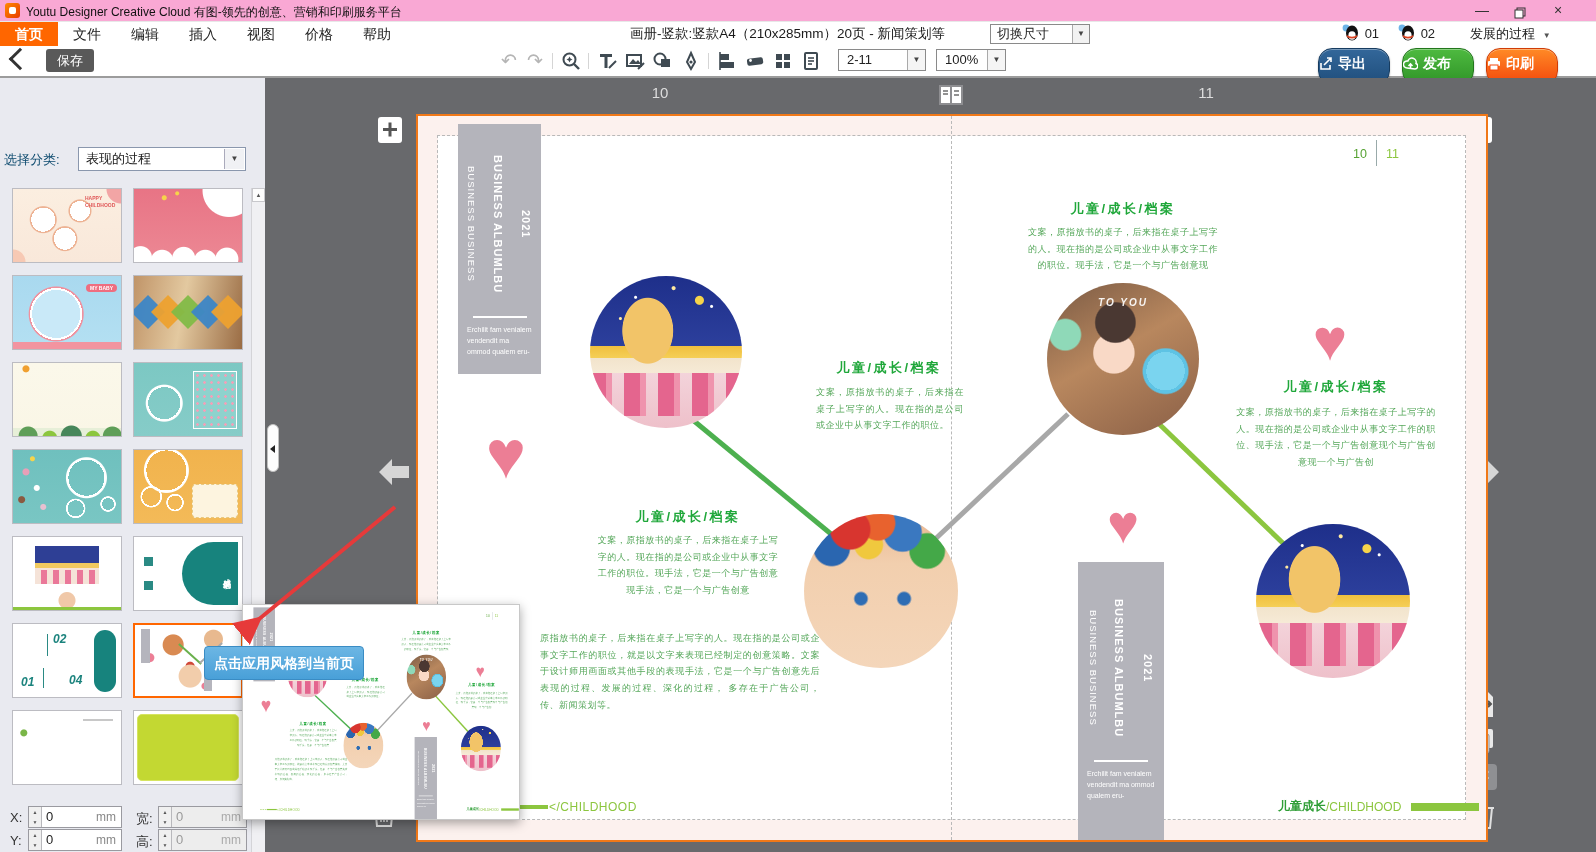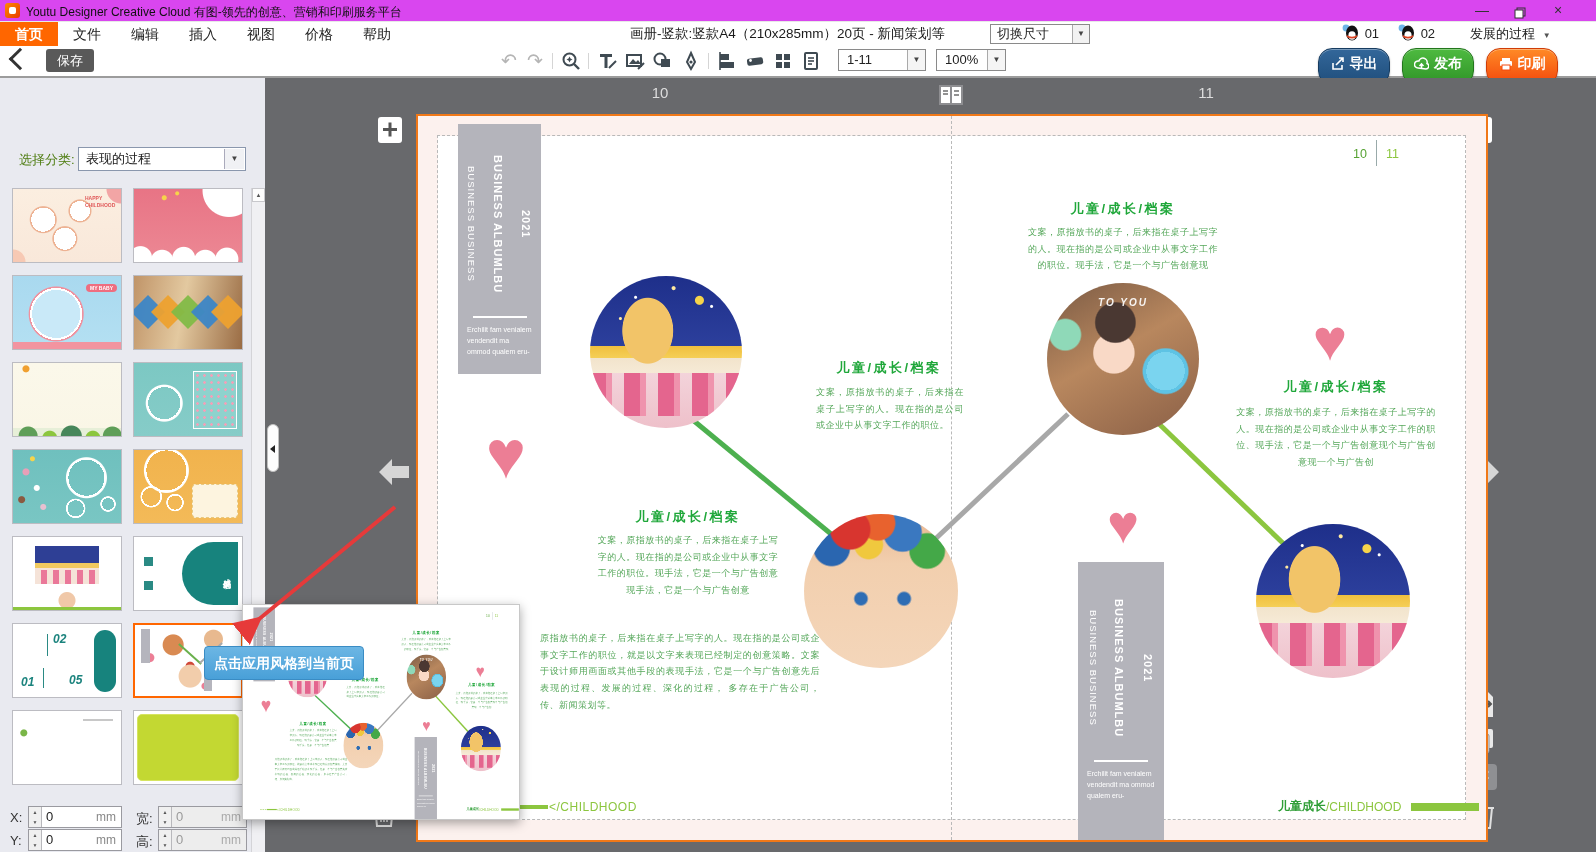--- a/index.html
+++ b/index.html
@@ -1,20 +1,20 @@
 <!DOCTYPE html>
 <html><head>
 <meta charset="utf-8">
 <style>
   * { margin:0; padding:0; box-sizing:border-box; }
   html,body { width:1596px; height:852px; overflow:hidden; font-family:"Liberation Sans","DejaVu Sans",sans-serif; background:#fff; }
   body { position:relative; }
 
   
-  .titlebar { position:absolute; left:0; top:0; width:1596px; height:22px; background:#d946ef; border-bottom:1px solid #e8e8e8; }
+  .titlebar { position:absolute; left:0; top:0; width:1596px; height:22px; background:#f9a8d4; border-bottom:1px solid #e8e8e8; }
   .app-icon { position:absolute; left:5px; top:3px; width:15px; height:15px; background:linear-gradient(135deg,#ff8a00,#e83c00); border-radius:3px; }
   .app-icon::after { content:""; position:absolute; left:4px; top:4px; width:7px; height:7px; background:#fff; border-radius:2px; }
   .app-title { position:absolute; left:26px; top:4px; font-size:12px; color:#111; }
   .winbtn { position:absolute; top:0; width:28px; height:21px; text-align:center; line-height:21px; font-size:14px; color:#333; cursor:pointer; }
   .win-min { left:1468px; } .win-restore { left:1506px; padding-top:4px; } .win-close { left:1544px; }
 
   
   .menubar { position:absolute; left:0; top:22px; width:1596px; height:24px; background:#fff; }
   .menu-item { position:absolute; top:0; height:24px; line-height:24px; font-size:14px; color:#222; text-align:center; width:58px; cursor:pointer; }
   .menu-item.active { background:#ff6600; color:#fff; font-weight:bold; }
@@ -27,37 +27,37 @@
 
   
   .toolbar { position:absolute; left:0; top:46px; width:1596px; height:32px; background:#fff; border-bottom:2px solid #9c9c9c; }
   .back-btn { position:absolute; left:12px; top:5px; width:16px; height:16px; border-left:3px solid #333; border-bottom:3px solid #333; transform:rotate(45deg); cursor:pointer; }
   .save-btn { position:absolute; left:46px; top:3px; width:48px; height:23px; background:#595959; color:#fff; font-size:13px; text-align:center; line-height:23px; border-radius:3px; cursor:pointer; }
   .tb-ico { position:absolute; top:4px; width:22px; height:22px; cursor:pointer; }
   .tb-glyph { font-size:19px; color:#b5b5b5; line-height:22px; text-align:center; }
   .tb-sep { position:absolute; top:7px; width:1px; height:16px; background:#d5d5d5; }
   .tb-select { position:absolute; top:3px; height:22px; border:1px solid #8a8a8a; background:#fff; font-size:13px; color:#222; line-height:20px; padding-left:8px; cursor:pointer; }
   .tb-select .sel-caret { position:absolute; right:0; top:0; width:18px; height:20px; border-left:1px solid #aaa; text-align:center; font-size:8px; line-height:20px; color:#444; background:#f5f5f5; }
-  .cta { position:absolute; top:2px; height:37px; border-radius:14px; color:#fff; font-size:14px; font-weight:bold; text-align:center; line-height:28px; cursor:pointer; box-shadow:inset 0 1px 0 rgba(255,255,255,.35), 0 1px 2px rgba(0,0,0,.25); }
+  .cta { position:absolute; top:2px; height:37px; border-radius:14px; color:#fff; font-size:14px; font-weight:bold; line-height:28px; cursor:pointer; box-shadow:inset 0 1px 0 rgba(255,255,255,.35), 0 1px 2px rgba(0,0,0,.25); }
   .cta svg { vertical-align:-3px; margin-right:5px; }
   .cta-export { left:1318px; width:72px; background:linear-gradient(#33679a,#1f4e7c); border:1px solid #173c60; }
   .cta-publish { left:1402px; width:72px; background:linear-gradient(#4eba40,#2f9427); border:1px solid #22761c; }
   .cta-print { left:1486px; width:72px; background:linear-gradient(#ff8a26,#f4480c); border:1px solid #d03c06; }
 
   
   .sidebar { position:absolute; left:0; top:78px; width:265px; height:774px; background:#e9eaf0; overflow:hidden; }
   .side-tabs { position:absolute; left:0; top:0; width:265px; height:37px; background:#fdfdfd; border-bottom:1px solid #c8c8cc; }
   .side-tab { position:absolute; top:0; height:37px; width:66px; text-align:center; line-height:37px; font-size:14px; color:#333; border-right:1px solid #d8d8d8; cursor:pointer; background:#fdfdfd; }
   .side-tab.active { background:#3e8fd4; color:#fff; }
   .subtabs { position:absolute; left:0; top:37px; width:265px; height:24px; }
   .subtab { position:absolute; top:0; height:24px; width:132px; text-align:center; line-height:24px; font-size:13px; cursor:pointer; }
   .subtab.active { background:#858585; color:#fff; }
   .subtab.inactive { background:#b9babd; color:#222; left:132px; width:133px; }
   .cat-row { position:absolute; left:0; top:61px; width:265px; height:40px; }
-  .cat-label { position:absolute; left:19px; top:12px; font-size:13px; color:#4d7c0f; }
+  .cat-label { position:absolute; left:4px; top:12px; font-size:13px; color:#0c4a6e; }
   .cat-select { position:absolute; left:78px; top:8px; width:168px; height:24px; border:1px solid #8a97ad; background:#fff; font-size:13px; color:#222; line-height:22px; padding-left:7px; cursor:pointer; }
   .cat-select .sel-caret { position:absolute; right:1px; top:1px; width:20px; height:20px; border-left:1px solid #aab; background:#f0f1f4; text-align:center; font-size:8px; line-height:20px; color:#444; }
 
   .thumb-grid { position:absolute; left:12px; top:110px; display:grid; grid-template-columns:110px 110px; grid-auto-rows:75px; column-gap:11px; row-gap:12px; }
   .th { position:relative; width:110px; height:75px; background:#fff; border:1px solid #bcbcc2; overflow:hidden; cursor:pointer; }
   .th .lbl { position:absolute; }
   .selected-th { border:2px solid #ff6600; }
 
   .t1 { background:
     radial-gradient(circle at 28% 42%, #fff 0 12px, #edb293 12px 13px, transparent 14px),
@@ -381,21 +381,21 @@
   </div>
   <div class="tb-ico" style="left:800px;">
     <svg width="22" height="22" viewBox="0 0 22 22">
         <rect x="5" y="3" width="12" height="16" rx="1" fill="none" stroke="#3f4a52" stroke-width="2"></rect>
         <line x1="8" y1="8" x2="14" y2="8" stroke="#3f4a52" stroke-width="1.6"></line>
         <line x1="8" y1="11" x2="14" y2="11" stroke="#3f4a52" stroke-width="1.6"></line>
         <line x1="8" y1="14" x2="12" y2="14" stroke="#3f4a52" stroke-width="1.6"></line>
       </svg>
   </div>
   <div class="tb-select" style="left:838px; width:88px;">
-    <span>1-11</span>
+    <span>2-11</span>
     <span class="sel-caret">▼</span>
   </div>
   <div class="tb-select" style="left:936px; width:70px;">
     <span>100%</span>
     <span class="sel-caret">▼</span>
   </div>
 
   <div class="cta cta-export">
     <svg width="14" height="14" viewBox="0 0 14 14">
         <path d="M2 6 v6 h9 v-4" fill="none" stroke="#fff" stroke-width="1.6"></path>
@@ -451,21 +451,21 @@
       </div>
     <div class="th t9">
         <span class="ph"></span>
       </div>
     <div class="th t10">
         <span class="shape">成长记录</span>
       </div>
     <div class="th t11">
       <span class="n" style="left:40px;top:8px;">02</span>
       <span class="n" style="left:8px;bottom:8px;">01</span>
-      <span class="n" style="left:56px;bottom:10px;">05</span>
+      <span class="n" style="left:56px;bottom:10px;">04</span>
       <span class="arch"></span>
     </div>
     <div class="th t12 selected-th">
       <span class="bn"></span>
       <span class="bn2"></span>
       <span class="ln"></span>
       <span class="ln2"></span>
     </div>
     <div class="th t15"></div>
     <div class="th t16">

